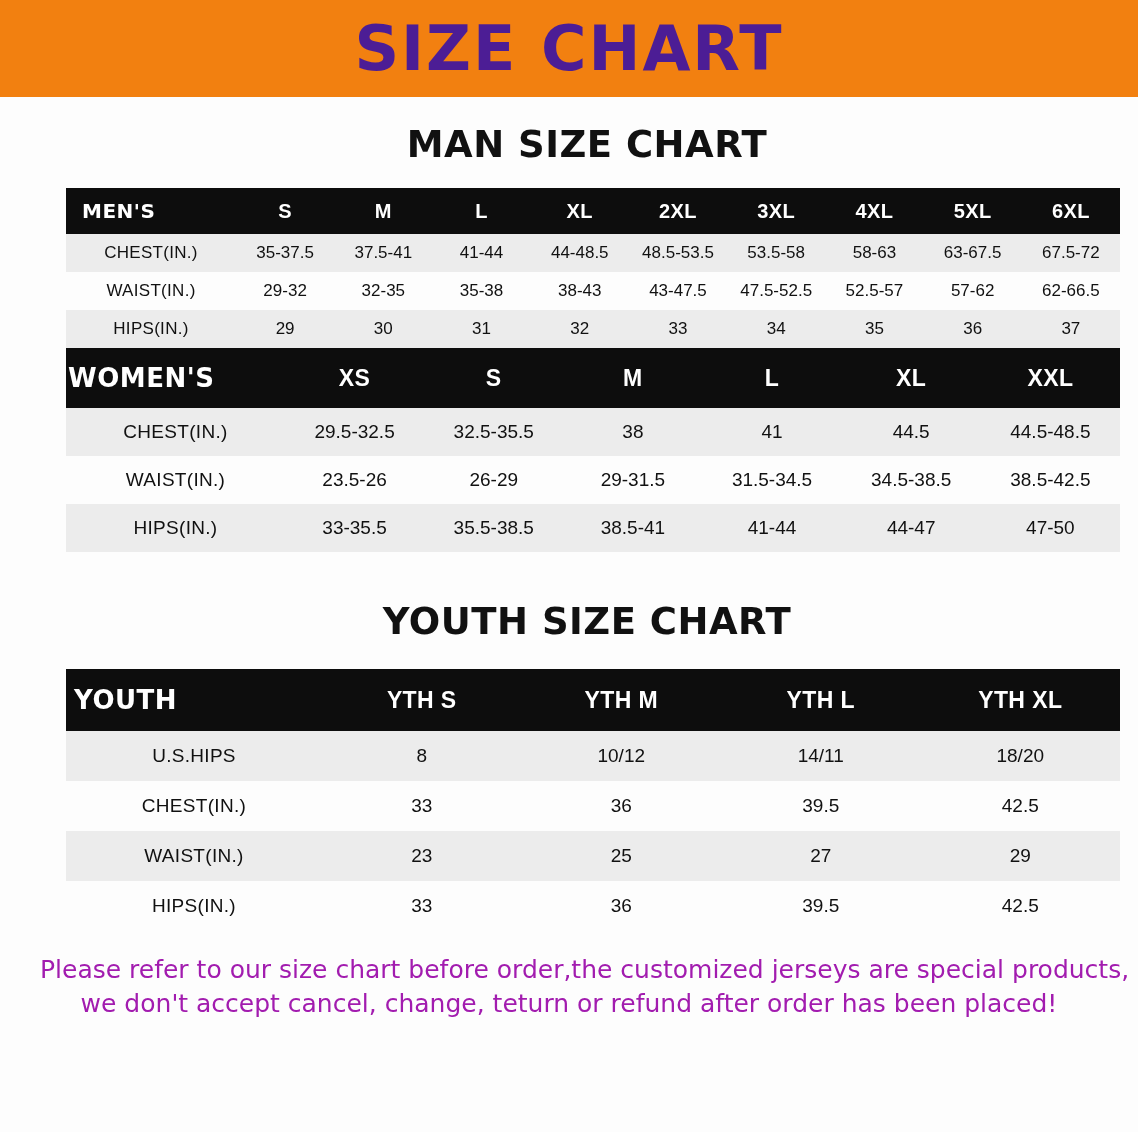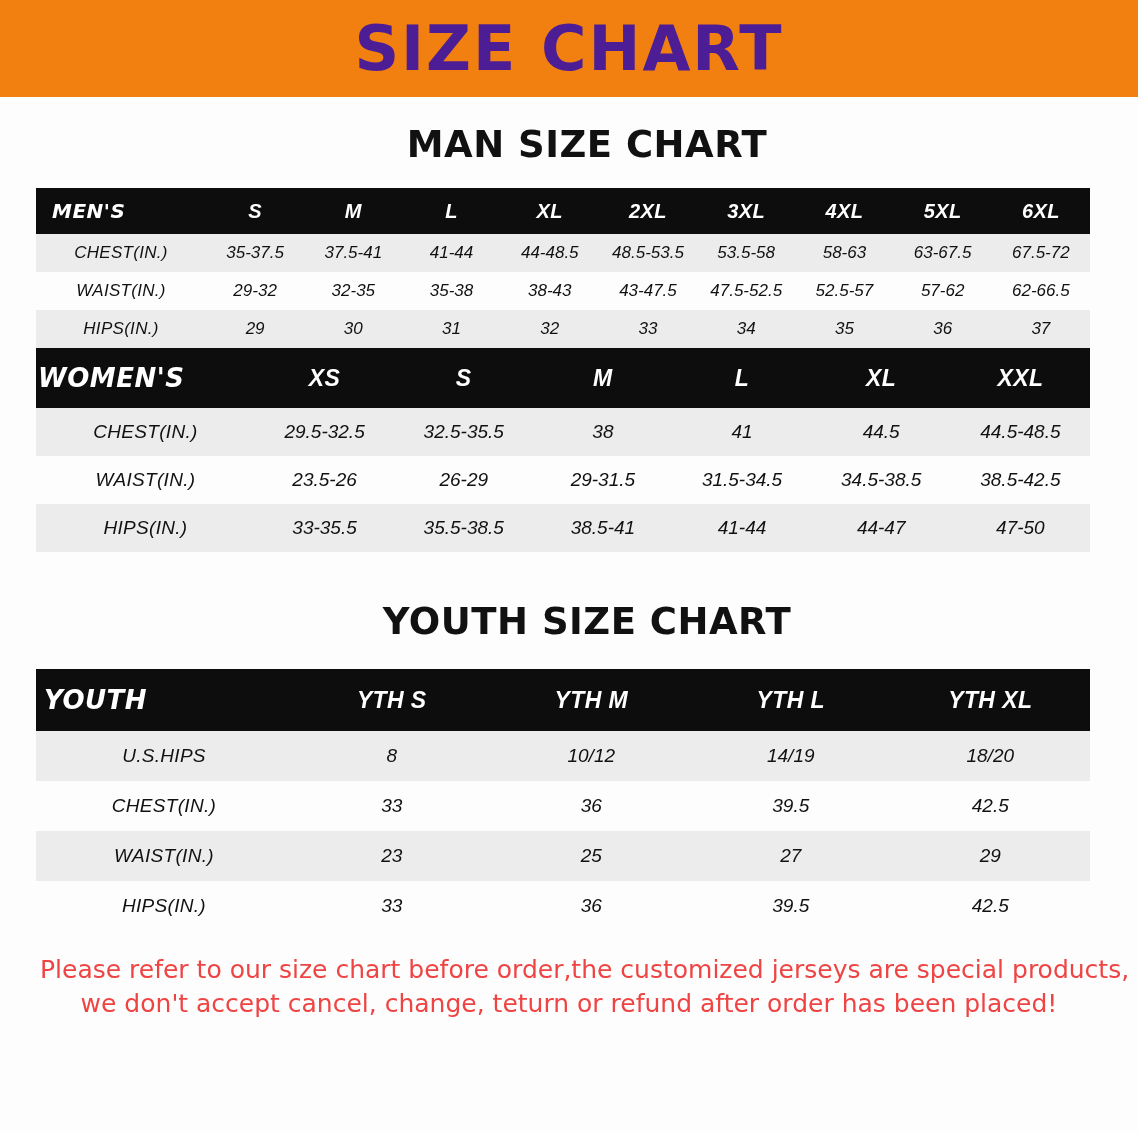--- a/index.html
+++ b/index.html
@@ -47,22 +47,21 @@
     letter-spacing: 0.5px;
     color: #111;
     padding-left: 36px;
   }
   .t-man   { margin-top: 26px; margin-bottom: 22px; }
   .t-women { margin-top: 38px; margin-bottom: 24px; }
   .t-youth { margin-top: 48px; margin-bottom: 26px; }
 
   
   .table-wrap {
-    margin: 0 36px;
-    font-style: italic;
+    margin: 0 66px;
   }
   table.size {
     width: 1054px;
     border-collapse: collapse;
     table-layout: fixed;
   }
   table.size th, table.size td {
     text-align: center;
     font-family: "Liberation Sans", sans-serif;
   }
@@ -115,21 +114,21 @@
   #youth-table thead th { font-size: 23px; padding: 16px 8px; }
   #youth-table thead th.rowhead { width: 240px; font-size: 26px; }
   #youth-table tbody td { font-size: 19px; padding: 14px 2px; }
   #youth-table tbody td.rowlabel { width: 240px; text-align: center; }
   #youth-table tbody tr { background: #fdfdfd; }
   #youth-table tbody tr.row-a { background: #ececec; }
 
   
   .note {
     margin: 22px 40px 0 40px;
-    color: #ef4444;
+    color: #a21caf;
     font-family: "DejaVu Sans", sans-serif;
     font-size: 25px;
     line-height: 1.35;
     text-align: center;
   }
   .note div { white-space: nowrap; }
 </style>
 </head>
 <body>
 
@@ -252,21 +251,21 @@
           <th>YTH M</th>
           <th>YTH L</th>
           <th>YTH XL</th>
         </tr>
       </thead>
       <tbody>
         <tr class="row-a">
           <td class="rowlabel">U.S.HIPS</td>
           <td>8</td>
           <td>10/12</td>
-          <td>14/19</td>
+          <td>14/11</td>
           <td>18/20</td>
         </tr>
         <tr class="row-b">
           <td class="rowlabel">CHEST(IN.)</td>
           <td>33</td>
           <td>36</td>
           <td>39.5</td>
           <td>42.5</td>
         </tr>
         <tr class="row-a">

